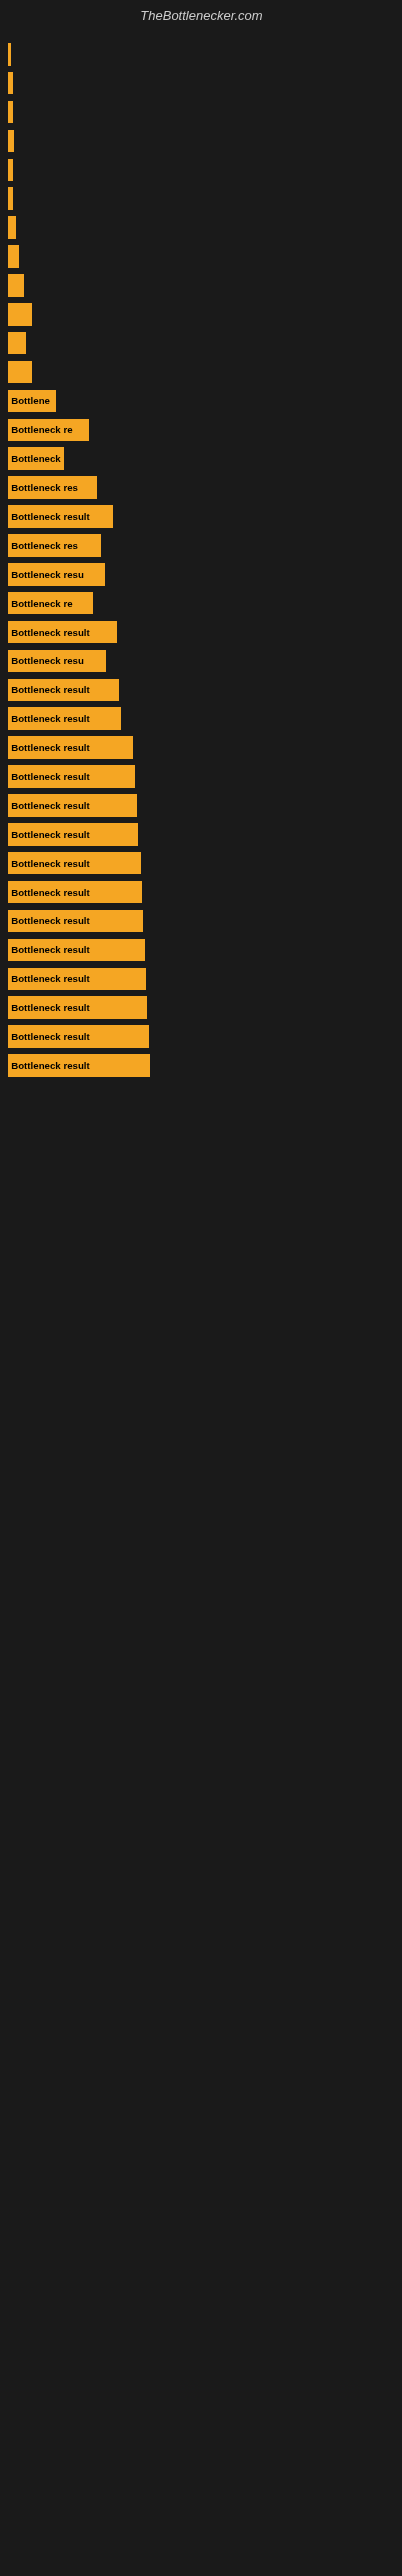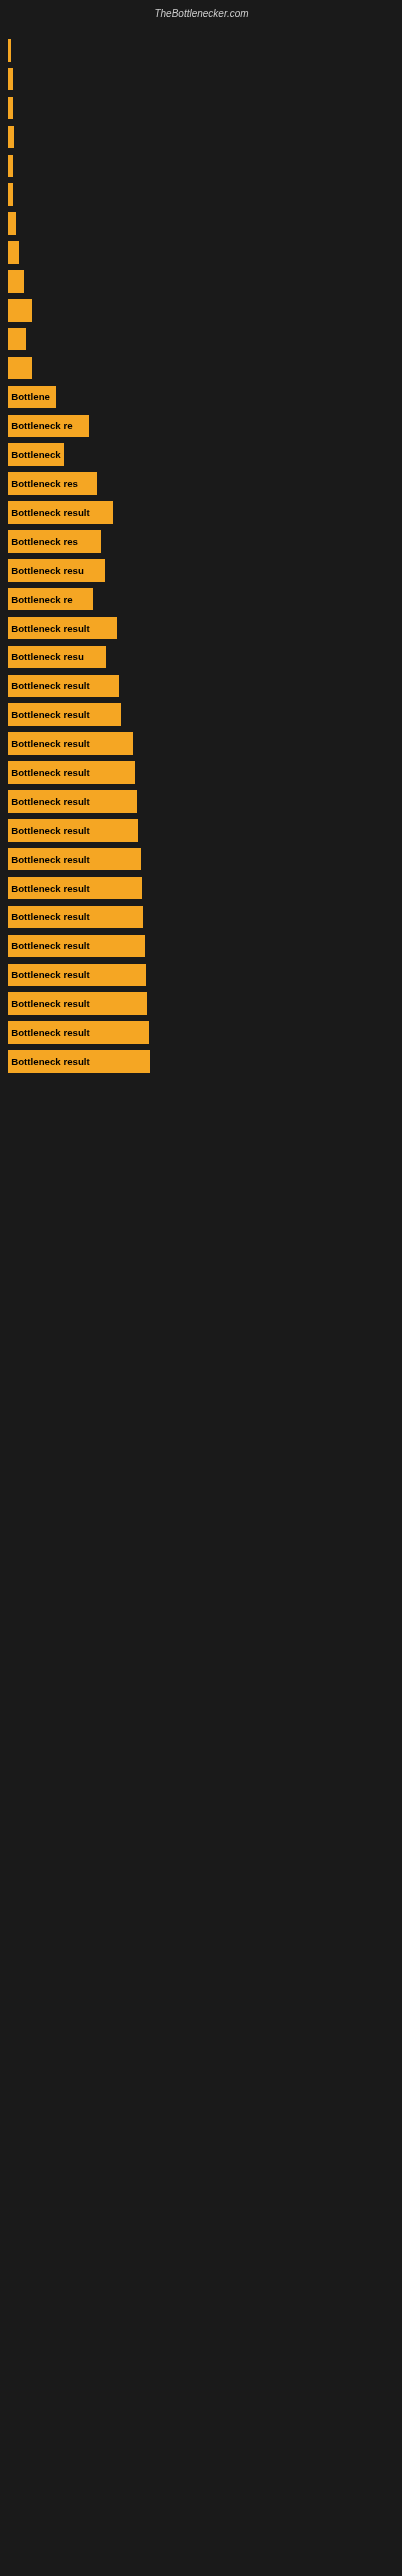--- a/index.html
+++ b/index.html
@@ -10,21 +10,21 @@
     body {
       background-color: #1a1a1a;
       width: 403px;
       min-height: 2576px;
       font-family: Arial, sans-serif;
       position: relative;
     }
     .site-title {
       text-align: center;
       color: #cccccc;
-      font-size: 10px;
+      font-size: 13px;
       padding: 8px 0 4px 0;
       font-style: italic;
     }
     .bars-container {
       padding: 16px 8px 16px 8px;
       display: flex;
       flex-direction: column;
       gap: 0px;
     }
     .bar-row {

